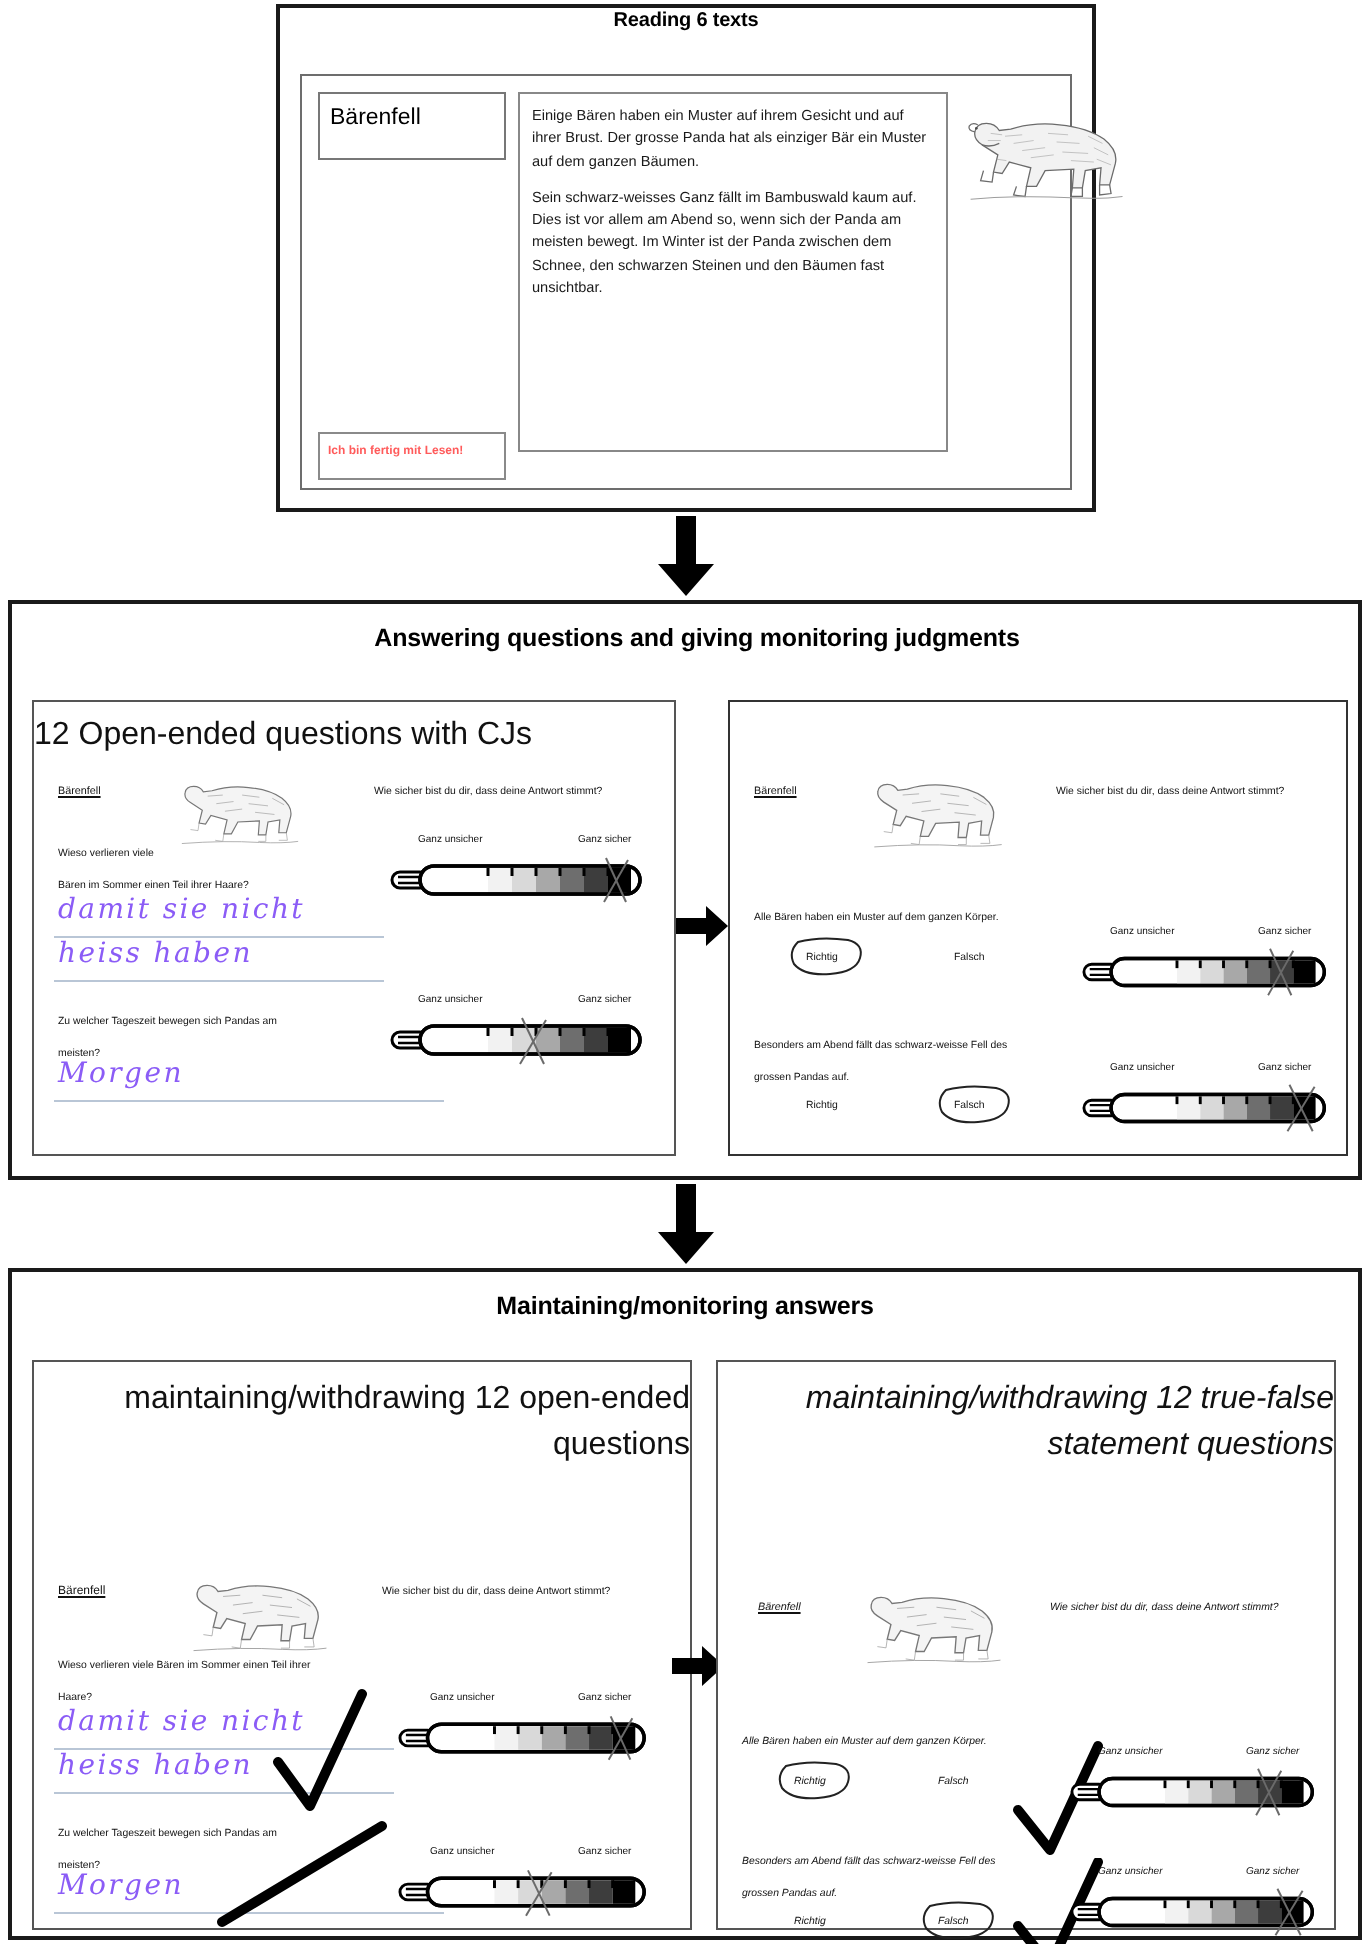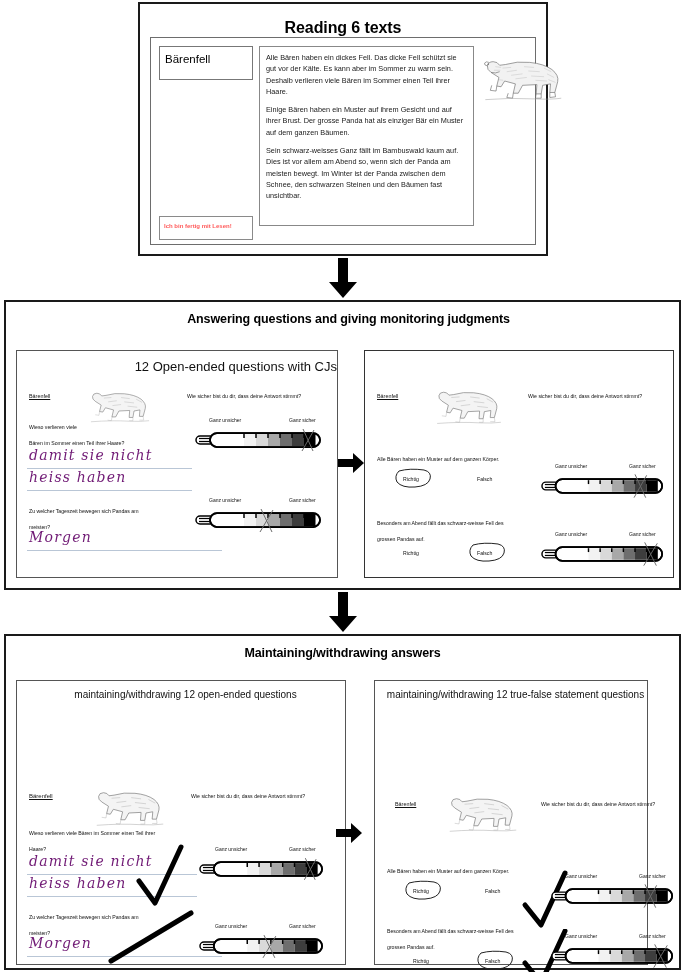--- a/index.html
+++ b/index.html
@@ -11,31 +11,31 @@
   }
 
   
   .panel{position:absolute;border:2px solid #1a1a1a;background:#fff;box-sizing:border-box;}
   .panel-title{
     text-align:center;font-weight:bold;font-size:12.5px;
     letter-spacing:-0.1px;
   }
   .subpanel{position:absolute;border:1px solid #555;background:#fff;box-sizing:border-box;}
   .subpanel-title{
-    text-align:right;font-size:13px;
+    text-align:left;font-size:16px;
     color:#111;
   }
 
   
   .arrow-down{position:absolute;width:30px;height:40px;}
   .arrow-right{position:absolute;width:26px;height:22px;}
 
   
   #panel1{left:138px;top:2px;width:410px;height:254px;}
-  #panel1 .panel-title{margin-top:15px;font-size:16px;}
+  #panel1 .panel-title{margin-top:1px;font-size:10px;}
   #slide1{position:absolute;left:10px;top:33px;right:10px;bottom:9px;border:1px solid #6d6d6d;}
   #title-box{position:absolute;left:8px;top:8px;width:92px;height:32px;border:1px solid #777;}
   #title-box span{display:block;padding:6px 0 0 5px;font-size:11.5px;}
   #text-box{position:absolute;left:108px;top:8px;width:215px;height:180px;border:1px solid #888;
             padding:5px 6px;box-sizing:border-box;}
   #text-box p{margin:0 0 7px 0;font-size:7.3px;line-height:1.55;color:#1a1a1a;}
   #bear1{position:absolute;left:330px;top:10px;width:86px;height:56px;}
   #ready-btn{position:absolute;left:8px;top:178px;width:92px;height:22px;border:1px solid #8a8a8a;}
   #ready-btn span{display:block;padding:6px 0 0 4px;font-size:6px;color:#ff5b5b;font-weight:bold;}
 
@@ -45,30 +45,30 @@
   .sp2{top:48px;height:228px;}
   #sp2a{left:10px;width:322px;}
   #sp2b{left:358px;width:310px;border:1.5px solid #333;}
   .sp2 .subpanel-title{margin-top:8px;}
 
   
   #panel3{left:4px;top:634px;width:677px;height:336px;}
   #panel3 .panel-title{margin-top:10px;}
   .sp3{top:44px;height:285px;}
   #sp3a{left:10px;width:330px;}
-  #sp3b{left:368px;width:274px;}
-  .sp3 .subpanel-title{text-align:center;padding:7px 0 0 9px;font-size:10px;line-height:1.45;}
+  #sp3b{left:352px;width:310px;font-style:italic;}
+  .sp3 .subpanel-title{text-align:right;padding:7px 0 0 9px;font-size:16px;line-height:1.45;}
 
   
   .ws{position:absolute;left:0;top:0;right:0;bottom:0;}
   .ws-label{position:absolute;font-size:5.4px;text-decoration:underline;color:#111;}
   .q-text{position:absolute;font-size:5.2px;line-height:1.9;color:#111;width:160px;}
   .conf-q{position:absolute;font-size:5.2px;color:#111;white-space:nowrap;}
   .hw{position:absolute;font-family:"DejaVu Serif", serif;font-style:italic;
-      color:#701a75;font-size:14px;letter-spacing:1.2px;white-space:nowrap;text-align:center;}
+      color:#8b5cf6;font-size:14px;letter-spacing:1.2px;white-space:nowrap;text-align:center;}
   .hw-line{position:absolute;height:1px;background:#b9c6d6;}
   .tf-opt{position:absolute;font-size:5.2px;color:#111;}
   .circle-mark{position:absolute;}
   .bear-sm{position:absolute;}
   .therm{position:absolute;}
   .therm-lbl{position:absolute;font-size:5px;color:#111;white-space:nowrap;}
   .bigcheck{position:absolute;}
 </style>
 </head>
 <body>
@@ -76,21 +76,20 @@
 <div class="panel" id="panel1">
   <div class="panel-title">Reading 6 texts</div>
 
   <div id="slide1">
 
     <div id="title-box">
       <span>Bärenfell</span>
     </div>
 
     <div id="text-box">
-      <p>Alle Bären haben ein dickes Fell. Das dicke Fell schützt sie gut vor der Kälte. Es kann aber im Sommer zu warm sein. Deshalb verlieren viele Bären im Sommer einen Teil ihrer Haare.</p>
       <p>Einige Bären haben ein Muster auf ihrem Gesicht und auf ihrer Brust. Der grosse Panda hat als einziger Bär ein Muster auf dem ganzen Bäumen.</p>
       <p>Sein schwarz-weisses Ganz fällt im Bambuswald kaum auf. Dies ist vor allem am Abend so, wenn sich der Panda am meisten bewegt. Im Winter ist der Panda zwischen dem Schnee, den schwarzen Steinen und den Bäumen fast unsichtbar.</p>
     </div>
 
     <svg id="bear1" viewBox="0 0 120 78">
       <g fill="none" stroke="#6b6b6b" stroke-width="0.9">
         <path d="M14 34 Q8 30 9 25 Q10 19 17 19 Q23 19 26 24 L34 23 Q50 18 68 20 Q88 22 99 30 Q109 38 107 47 L103 62 L96 62 L97 50 L86 52 L84 64 L77 64 L78 51 L58 52 L52 63 L45 63 L48 50 L33 46 L28 54 L22 53 L25 41 Z" fill="#f2f2f2"></path>
         <path d="M9 25 Q4 24 5 21 Q7 18 11 20"></path>
         <path d="M14 34 Q20 36 26 33"></path>
         <path d="M103 62 L104 68 L96 69 L96 62"></path>
@@ -304,21 +303,21 @@
       </svg>
     </div>
   </div>
 </div>
 
 <svg class="arrow-down" style="left:328px;top:592px;">
   <polygon points="10,0 20,0 20,24 29,24 15,40 1,24 10,24" fill="#000"></polygon>
 </svg>
 
 <div class="panel" id="panel3">
-  <div class="panel-title">Maintaining/withdrawing answers</div>
+  <div class="panel-title">Maintaining/monitoring answers</div>
 
   <div class="subpanel sp3" id="sp3a">
     <div class="subpanel-title">maintaining/withdrawing 12 open-ended questions</div>
 
     <div class="ws">
       <div class="ws-label" style="left:12px;top:112px;font-size:6px;">Bärenfell</div>
 
       <svg class="bear-sm" style="left:76px;top:100px;width:74px;height:48px;" viewBox="0 0 120 78">
         <path d="M14 34 Q8 30 9 25 Q10 19 17 19 Q23 19 26 24 L34 23 Q50 18 68 20 Q88 22 99 30 Q109 38 107 47 L103 62 L96 62 L97 50 L86 52 L84 64 L77 64 L78 51 L58 52 L52 63 L45 63 L48 50 L33 46 L28 54 L22 53 L25 41 Z" fill="#f4f4f4" stroke="#777" stroke-width="1.1"></path>
         <g stroke="#9c9c9c" stroke-width="0.6" fill="none">

